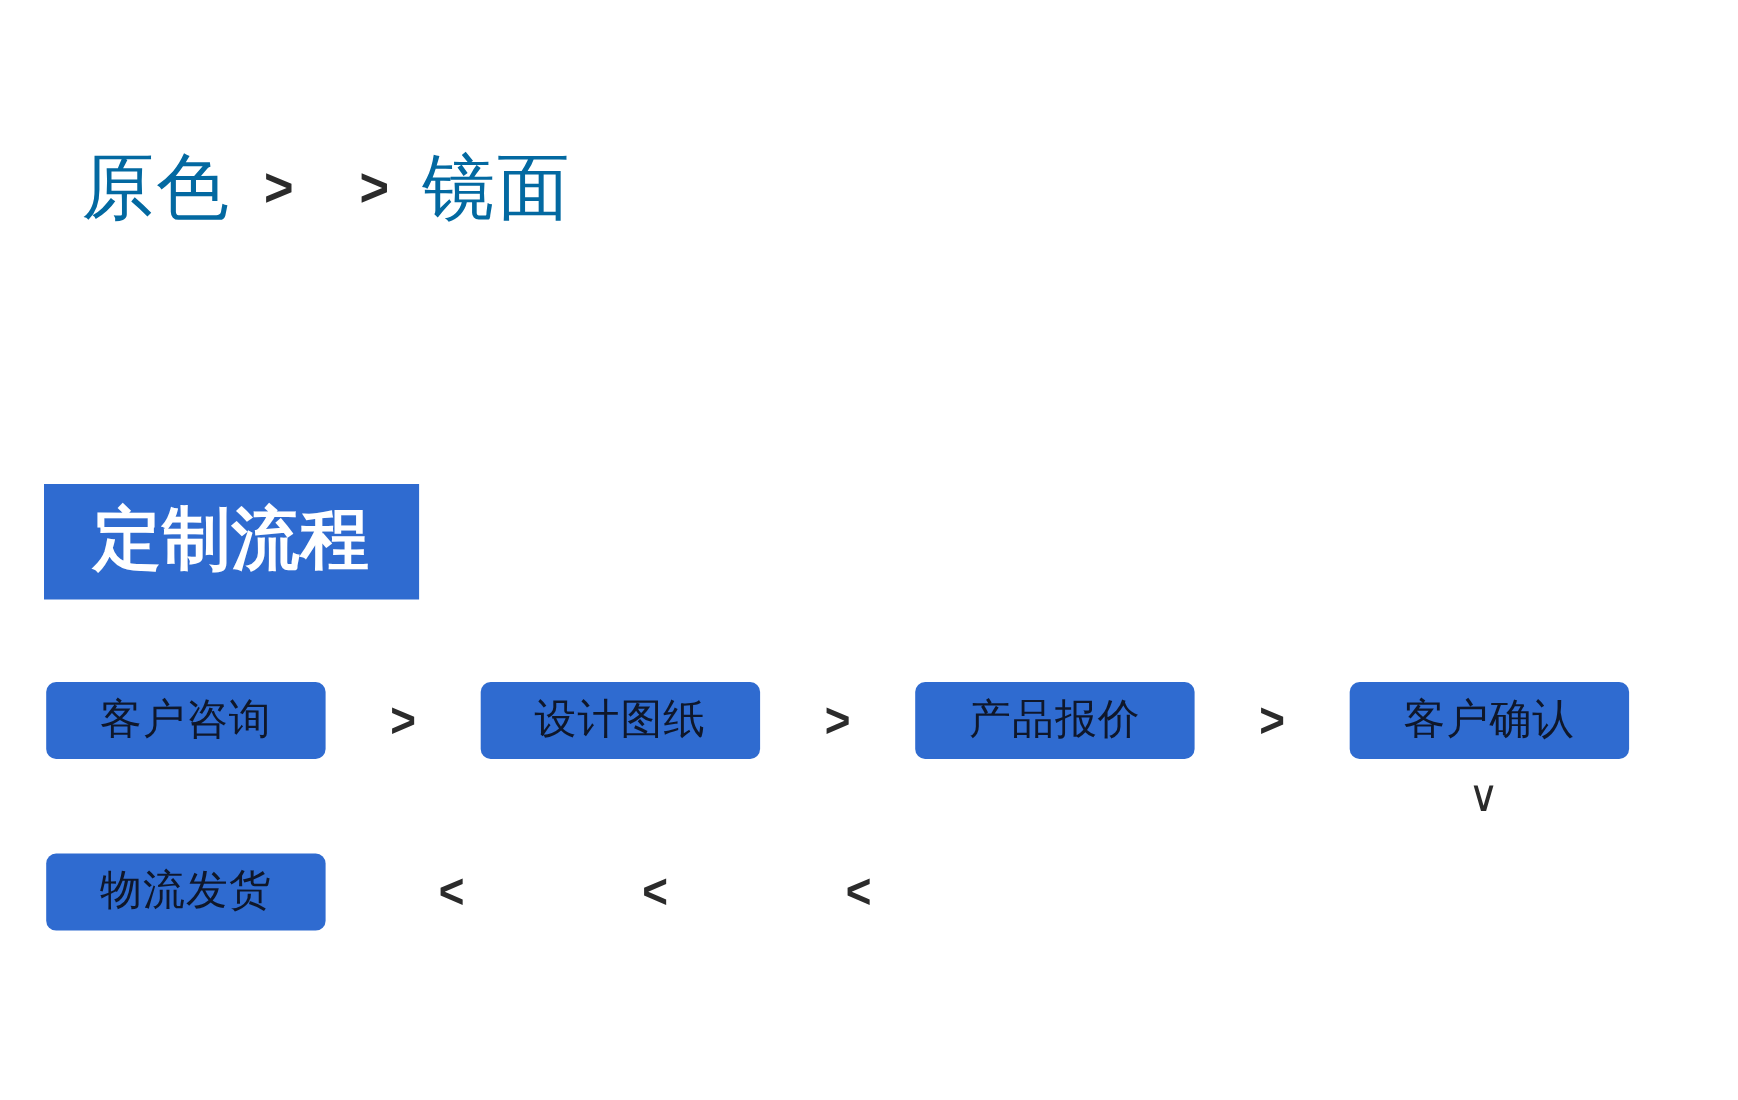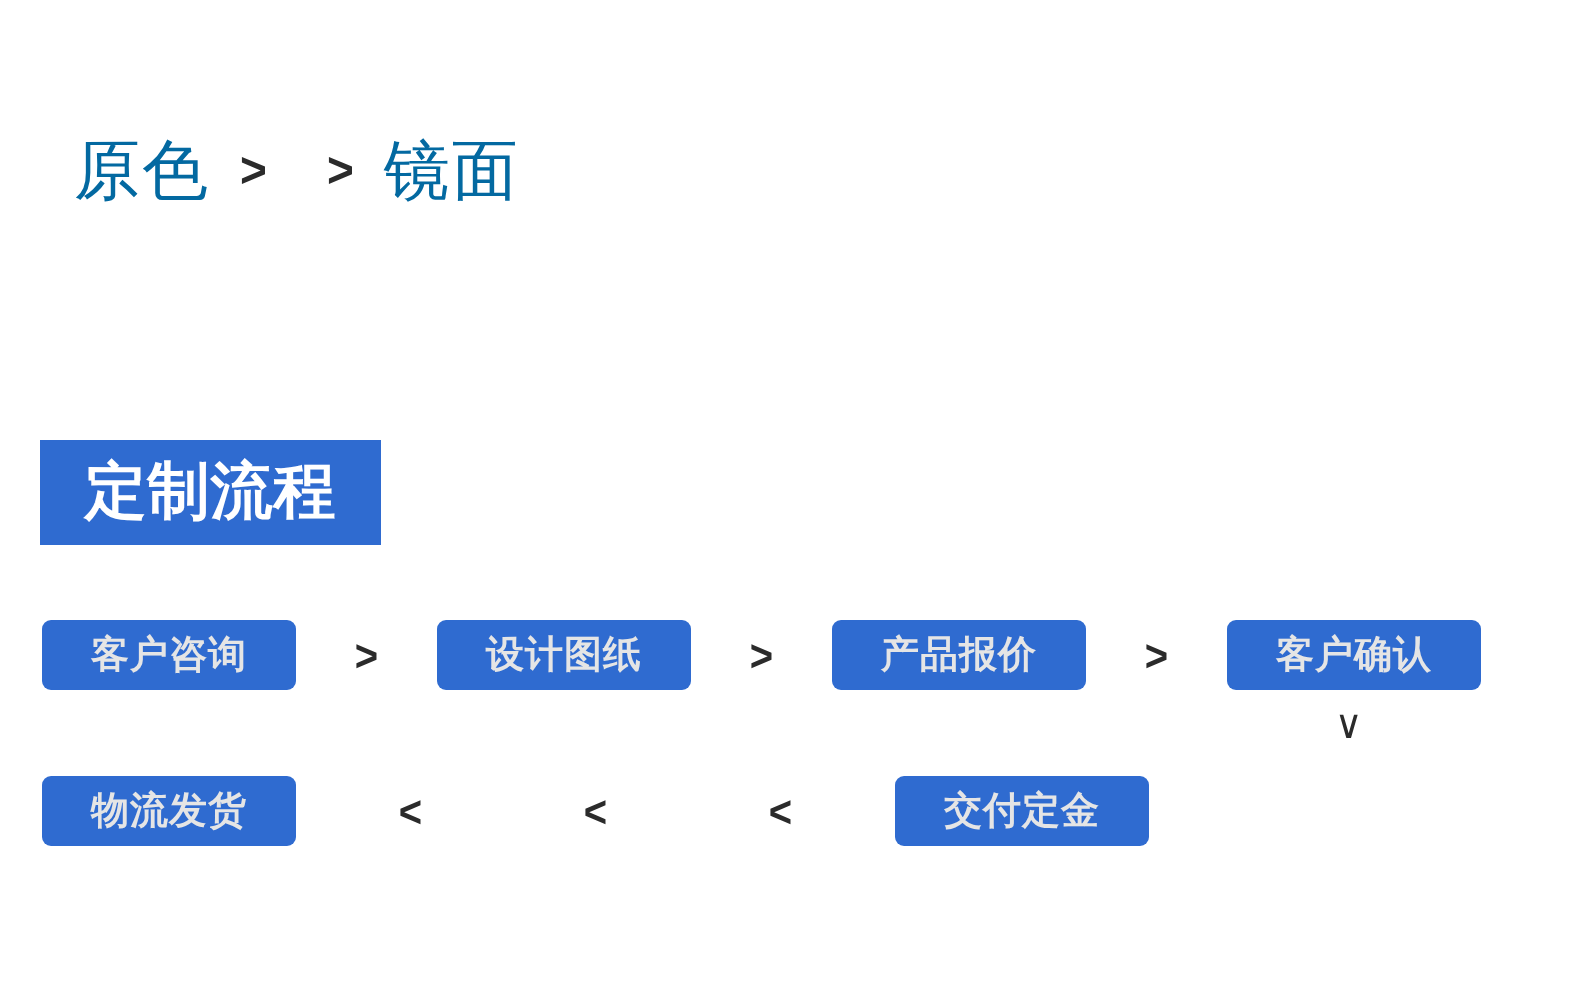--- a/index.html
+++ b/index.html
@@ -87,24 +87,24 @@
     height: 70px;
     background: #2f6bd0;
     border-radius: 9px;
     display: flex;
     align-items: center;
     justify-content: center;
     box-sizing: border-box;
     flex: 0 0 auto;
   }
   .flow-box .box-text {
-    color: #e5e5e5;
+    color: #0f172a;
     font-size: 38px;
     line-height: 1;
-    font-weight: 700;
+    font-weight: 400;
     letter-spacing: 1px;
     white-space: nowrap;
     transform: translateY(-1px);
   }
   .flow-sep {
     flex: 0 0 auto;
     width: 141px;
     display: flex;
     align-items: center;
     justify-content: center;
@@ -169,22 +169,19 @@
     </div>
   </div>
 
   <div class="flow-row" id="flow-row-2">
     <div class="flow-box">
       <span class="box-text">物流发货</span>
     </div>
     <div class="flow-sep">&lt;</div>
     <div class="flow-sep">&lt;</div>
     <div class="flow-sep">&lt;</div>
-    <div class="flow-box">
-      <span class="box-text">交付定金</span>
-    </div>
   </div>
 
 </div>
 
 <div id="wrap-chevron">
   <span class="chev">∨</span>
 </div>
 
 </body></html>

